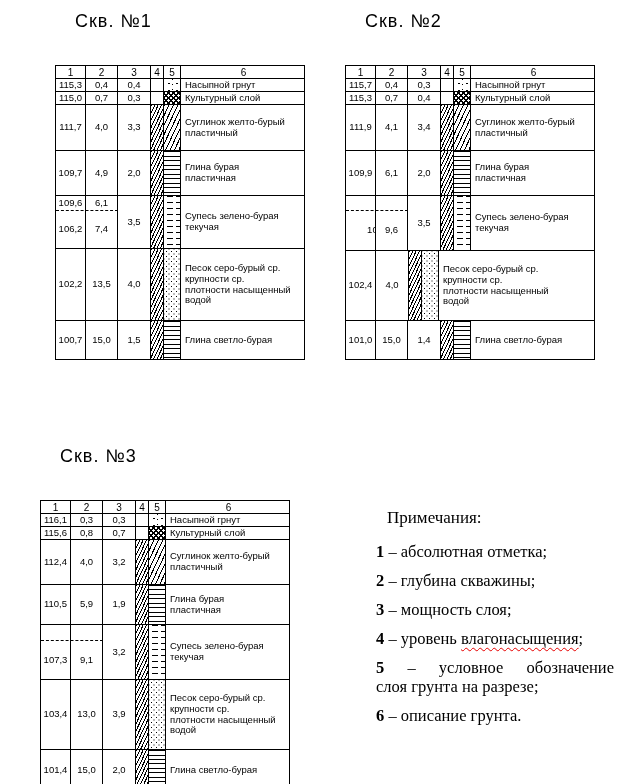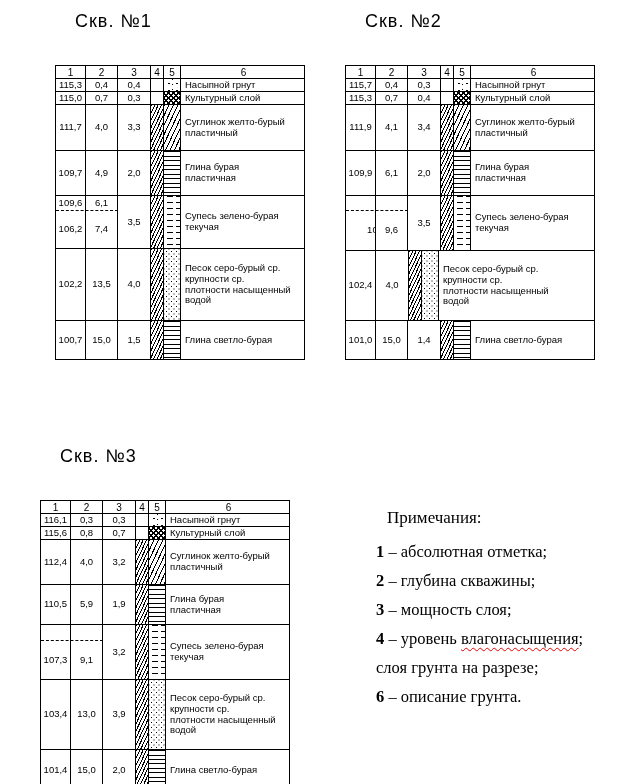--- a/index.html
+++ b/index.html
@@ -360,19 +360,20 @@
   </section>
 
   <aside class="notes">
     <p class="notes-title">Примечания:</p>
     <div class="notes-list">
         <p class="note-item"><b>1</b> – абсолютная отметка;</p>
         <p class="note-item"><b>2</b> – глубина скважины;</p>
         <p class="note-item"><b>3</b> – мощность слоя;</p>
         <p class="note-item"><b>4</b> – уровень <span class="spellcheck" style="text-decoration-color: rgb(230, 0, 0);">влагонасыщения</span>;</p>
         <p class="note-item">
+          <span class="jline"><b>5</b> – условное обозначение</span>
           <span class="nline">слоя грунта на разрезе;</span>
         </p>
         <p class="note-item"><b>6</b> – описание грунта.</p>
       </div>
   </aside>
 
 </div>
 
 </body></html>

